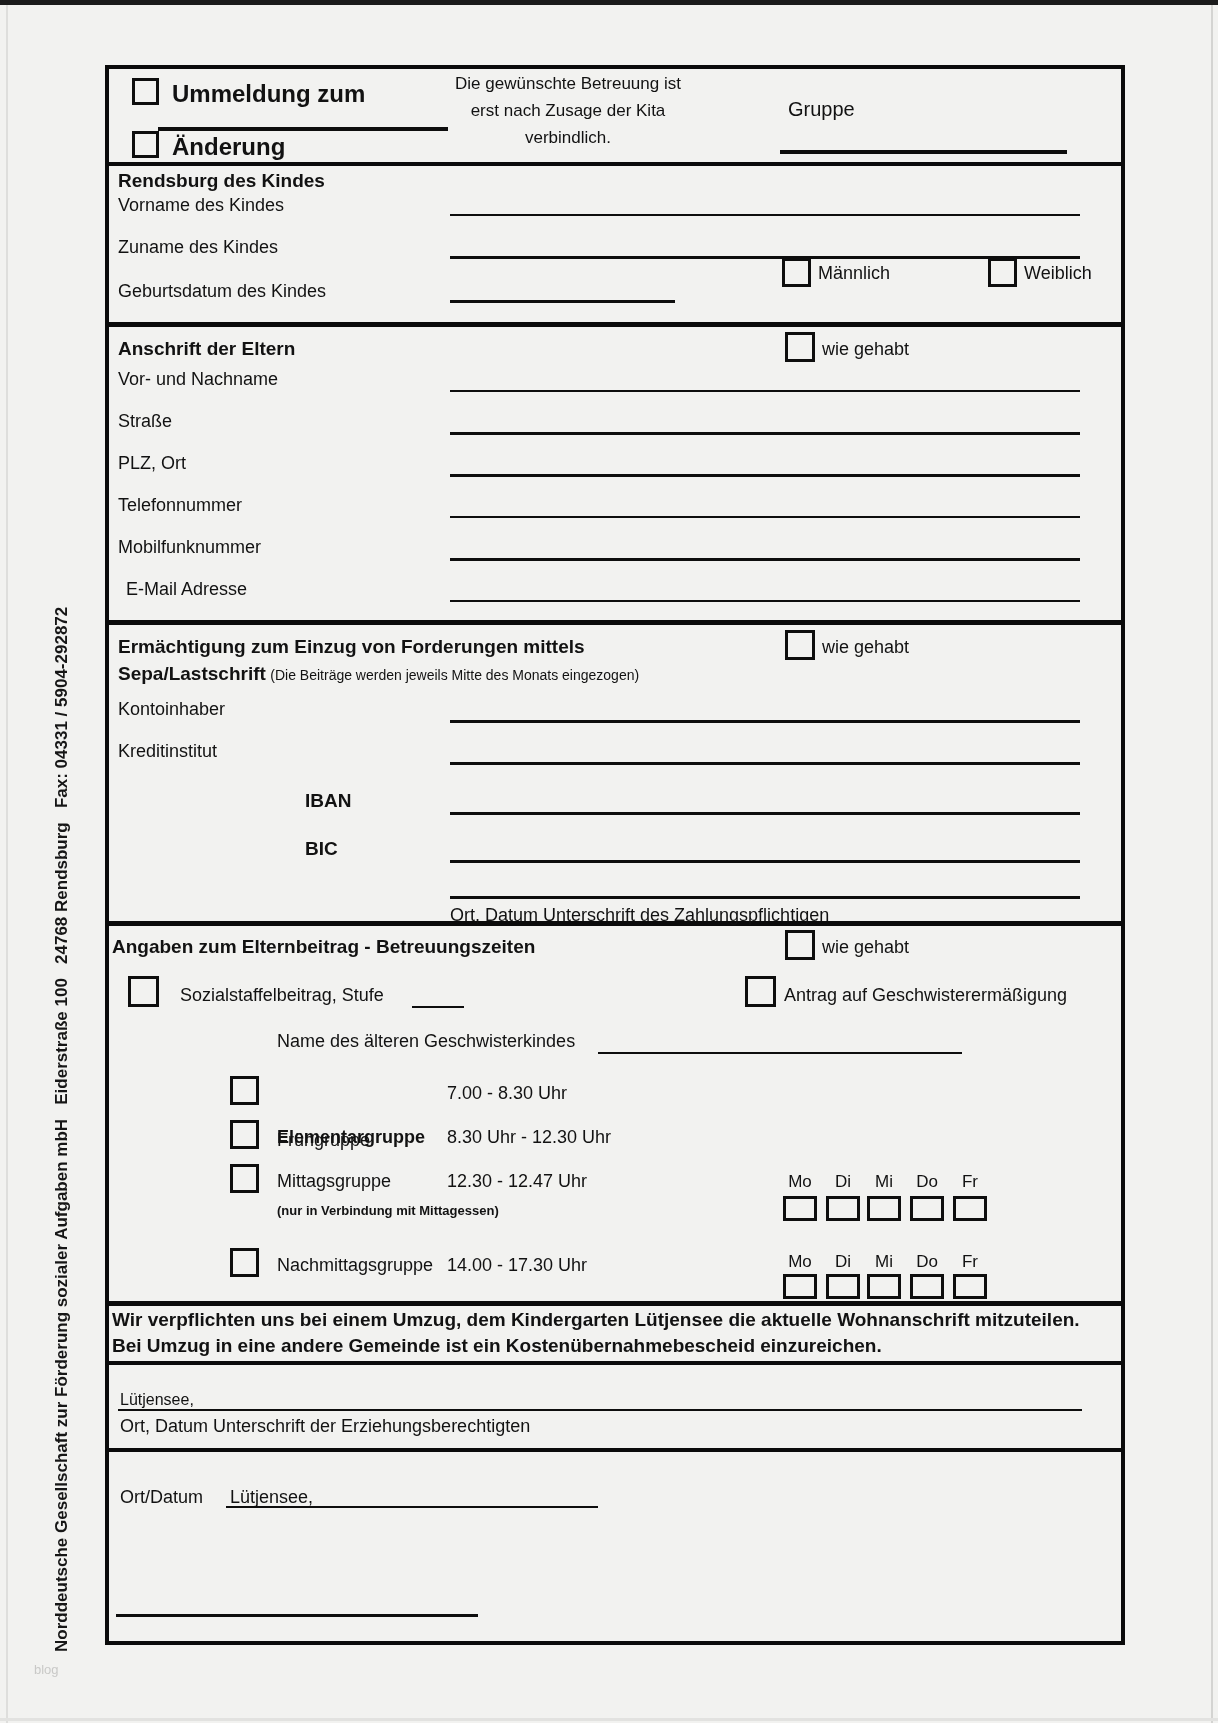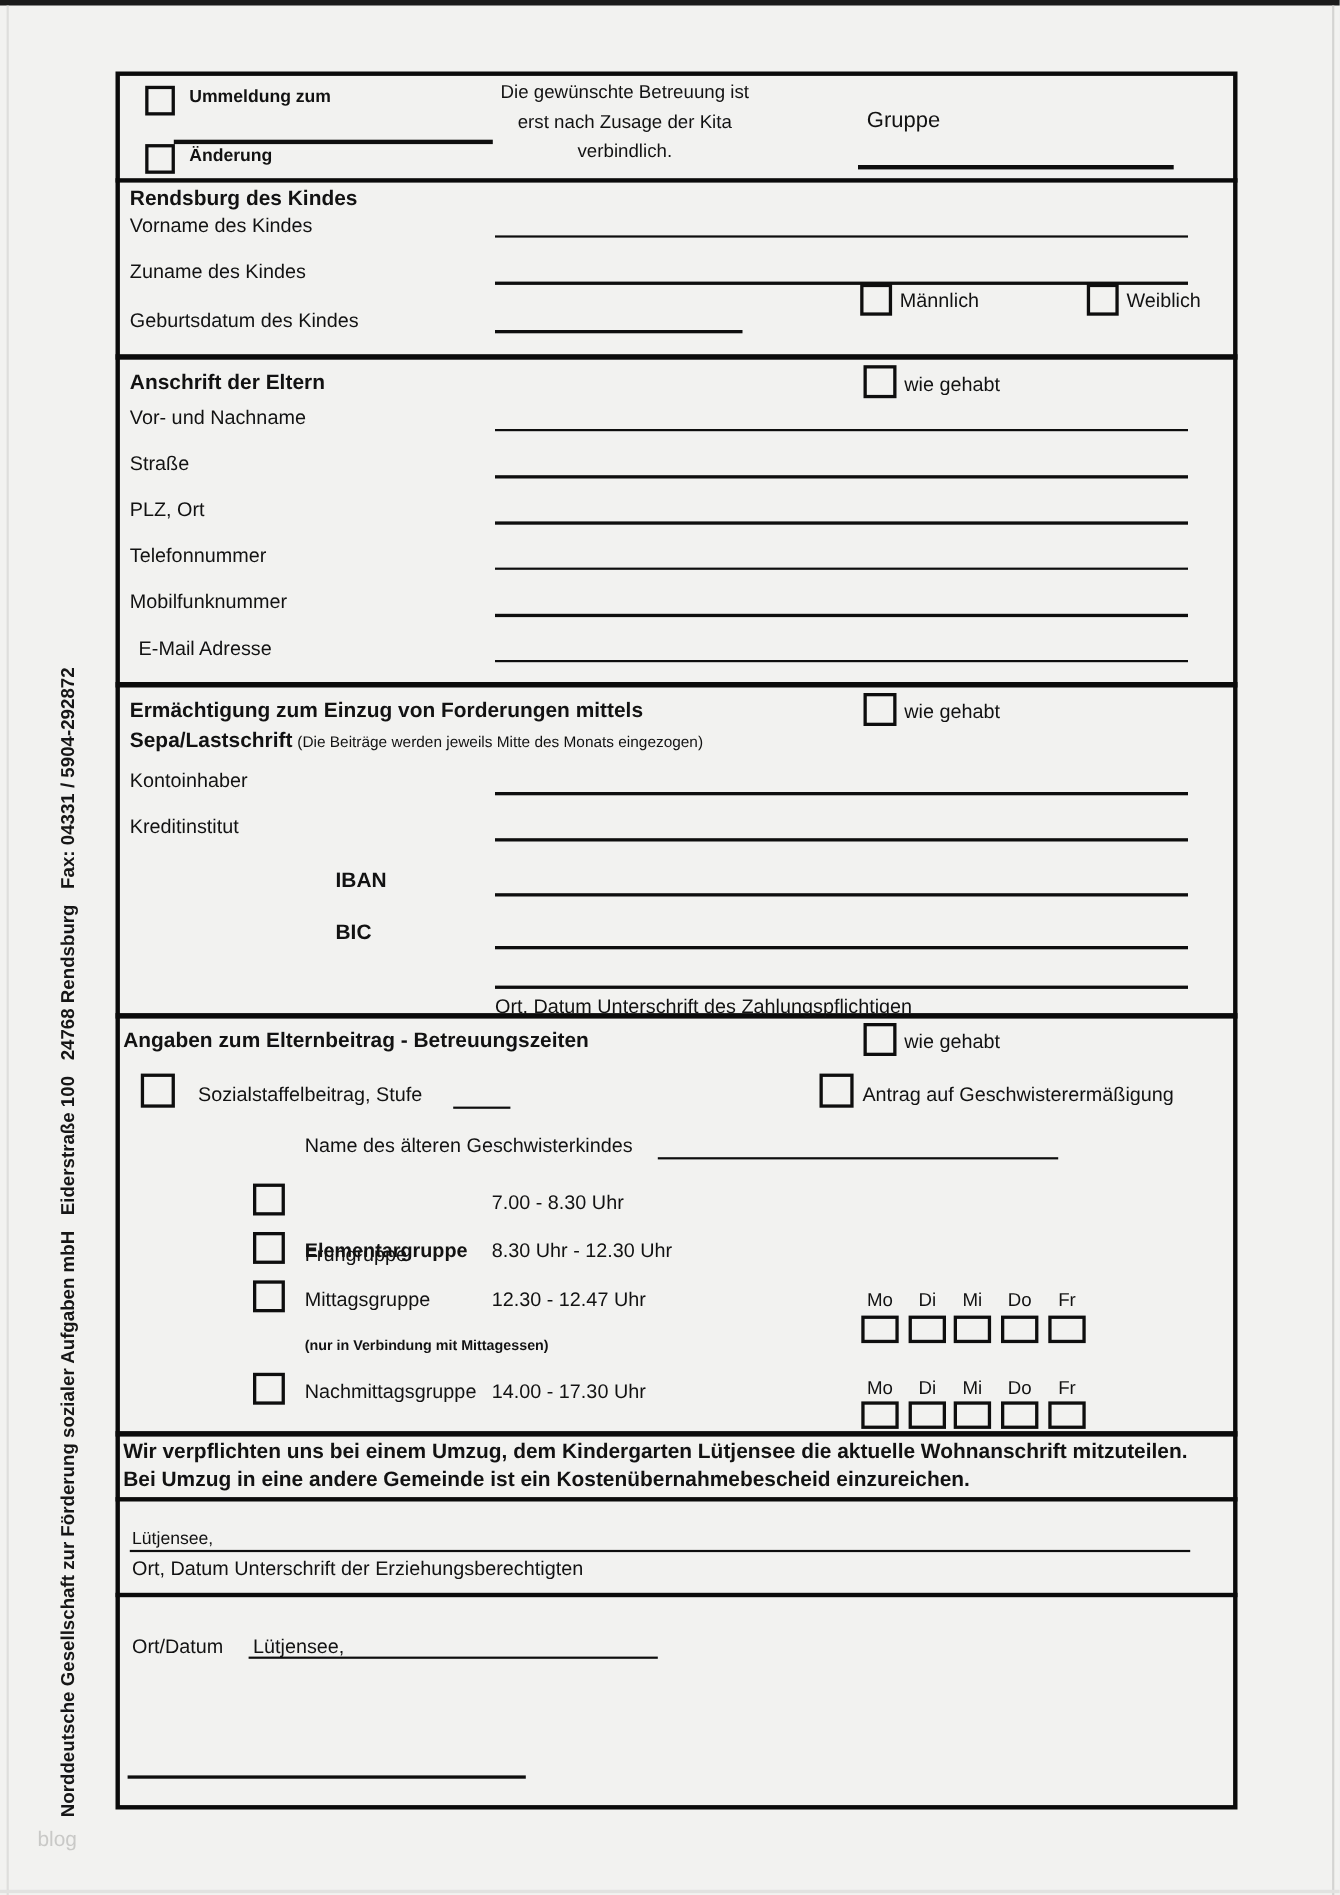--- a/index.html
+++ b/index.html
@@ -19,36 +19,36 @@
   .edge-left{left:6px;top:5px;width:2px;height:1718px;background:#dededc;}
   .edge-right{left:1211px;top:5px;width:2px;height:1718px;background:#d4d4d2;}
   .edge-bottom{left:0;top:1718px;width:1218px;height:3px;background:#e2e2e0;}
   
   .form-box{left:105px;top:65px;width:1020px;height:1580px;border:4px solid #0b0b0b;background:transparent;}
   .divider{left:105px;width:1020px;background:#0b0b0b;}
   
   .lbl{font-size:18px;line-height:22px;white-space:nowrap;}
   .sm{font-size:16px;line-height:20px;white-space:nowrap;}
   .b19{font-size:19px;font-weight:bold;white-space:nowrap;}
-  .b20{font-size:16px;font-weight:bold;white-space:nowrap;}
+  .b20{font-size:24px;font-weight:bold;white-space:nowrap;}
   .note{font-size:14px;white-space:nowrap;}
   .noteb{font-size:13px;font-weight:bold;white-space:nowrap;}
   
   .cb{border:3px solid #0e0e0e;background:transparent;}
   .ln{background:#0e0e0e;}
   .notice{width:260px;text-align:center;font-size:17px;line-height:27px;}
   .gruppe{font-size:20px;white-space:nowrap;}
   .daylbl{width:34px;text-align:center;font-size:17px;white-space:nowrap;}
   .statement{width:1005px;font-size:19px;font-weight:bold;line-height:26px;}
   .sidebar{
     left:52px;top:1652px;width:1125px;
     transform:rotate(-90deg);transform-origin:0 0;
     font-size:17px;font-weight:bold;white-space:pre;color:#161616;
   }
-  .watermark{left:34px;top:1662px;font-size:19px;color:#c9c9c7;}
+  .watermark{left:34px;top:1662px;font-size:13px;color:#c9c9c7;}
 </style>
 </head>
 <body>
 
 <div class="page">
 
   <div class="abs edge-top"></div>
   <div class="abs edge-left"></div>
   <div class="abs edge-right"></div>
   <div class="abs edge-bottom"></div>
@@ -160,21 +160,21 @@
   <div class="abs lbl" style="left:277px;top:1082px;margin-top:47px;">Frühgruppe</div>
   <div class="abs lbl" style="left:447px;top:1082px;">7.00 - 8.30 Uhr</div>
 
   <div class="abs cb" style="left:230px;top:1120px;width:29px;height:29px;"></div>
   <div class="abs lbl" style="left:277px;top:1126px;font-weight:bold;">Elementargruppe</div>
   <div class="abs lbl" style="left:447px;top:1126px;">8.30 Uhr - 12.30 Uhr</div>
 
   <div class="abs cb" style="left:230px;top:1164px;width:29px;height:29px;"></div>
   <div class="abs lbl" style="left:277px;top:1170px;">Mittagsgruppe</div>
   <div class="abs lbl" style="left:447px;top:1170px;">12.30 - 12.47 Uhr</div>
-  <div class="abs noteb" style="left:277px;top:1203px;margin-top:12px;">(nur in Verbindung mit Mittagessen)</div>
+  <div class="abs noteb" style="left:277px;top:1203px;">(nur in Verbindung mit Mittagessen)</div>
 
   <div class="abs daylbl" style="left:783px;top:1172px;">Mo</div>
   <div class="abs daylbl" style="left:826px;top:1172px;">Di</div>
   <div class="abs daylbl" style="left:867px;top:1172px;">Mi</div>
   <div class="abs daylbl" style="left:910px;top:1172px;">Do</div>
   <div class="abs daylbl" style="left:953px;top:1172px;">Fr</div>
   <div class="abs cb" style="left:783px;top:1196px;width:34px;height:25px;"></div>
   <div class="abs cb" style="left:826px;top:1196px;width:34px;height:25px;"></div>
   <div class="abs cb" style="left:867px;top:1196px;width:34px;height:25px;"></div>
   <div class="abs cb" style="left:910px;top:1196px;width:34px;height:25px;"></div>

